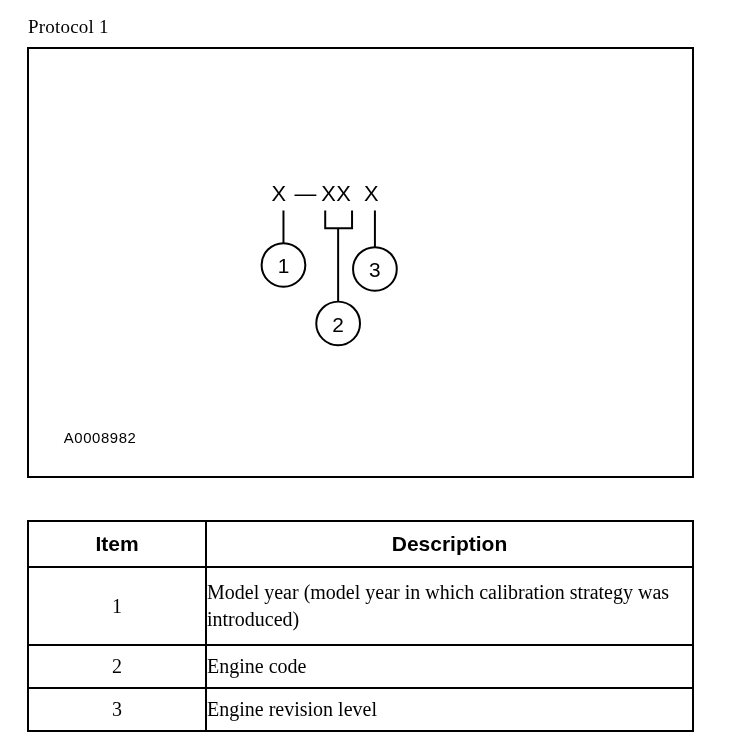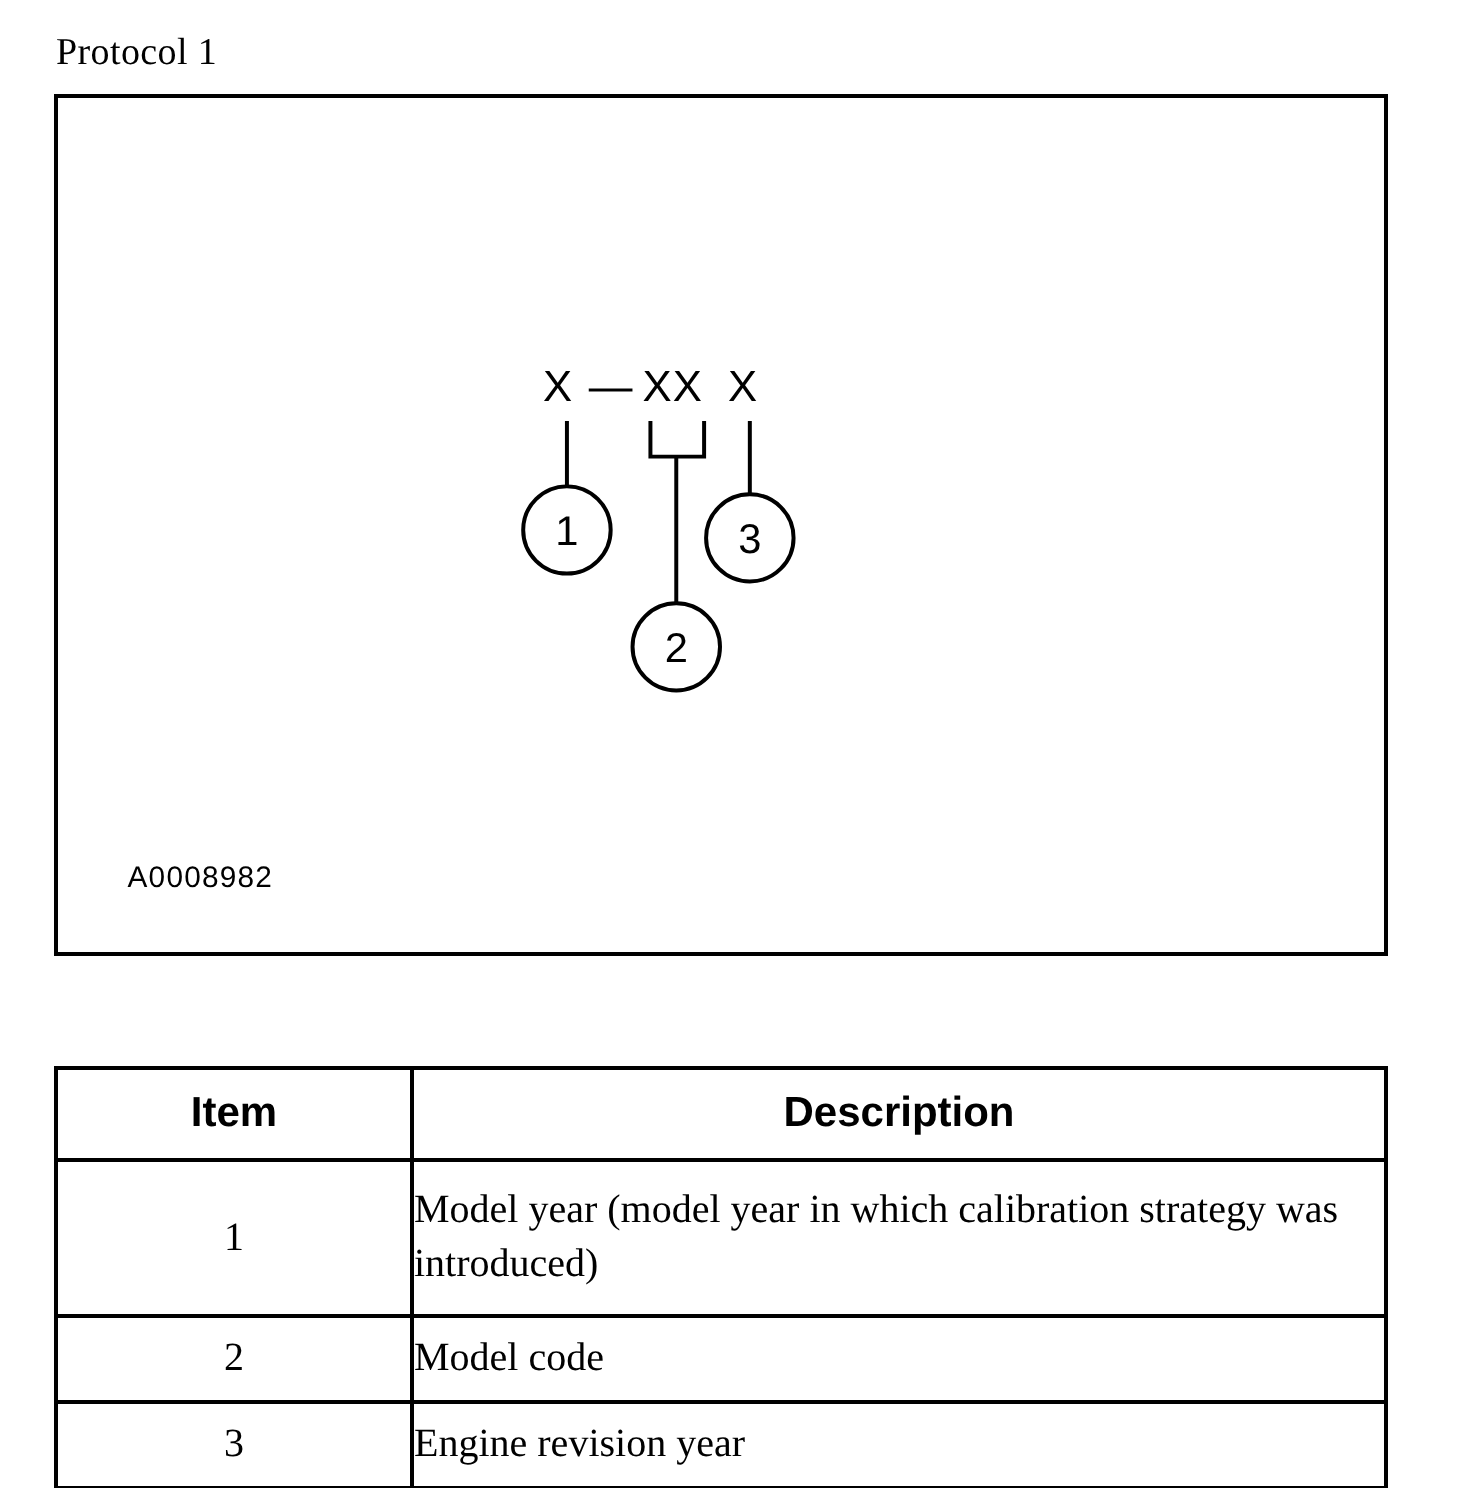--- a/index.html
+++ b/index.html
@@ -82,21 +82,21 @@
   .callout-circle {
     stroke: #000000;
     stroke-width: 2;
     fill: #ffffff;
   }
 
   
   .spec-table {
     position: absolute;
     left: 27px;
-    top: 533px;
+    top: 520px;
     width: 667px;
     border-collapse: collapse;
     table-layout: fixed;
     background: #ffffff;
   }
   .spec-table td, .spec-table th {
     border: 2px solid #000000;
     padding: 0;
     vertical-align: middle;
   }
@@ -175,20 +175,20 @@
       <th>Description</th>
     </tr>
   </thead>
   <tbody>
     <tr class="row-tall">
       <td class="cell-item">1</td>
       <td class="cell-desc">Model year (model year in which calibration strategy was introduced)</td>
     </tr>
     <tr class="row-short">
       <td class="cell-item">2</td>
-      <td class="cell-desc">Model code</td>
+      <td class="cell-desc">Engine code</td>
     </tr>
     <tr class="row-short">
       <td class="cell-item">3</td>
-      <td class="cell-desc">Engine revision year</td>
+      <td class="cell-desc">Engine revision level</td>
     </tr>
   </tbody>
 </table>
 
 </body></html>

